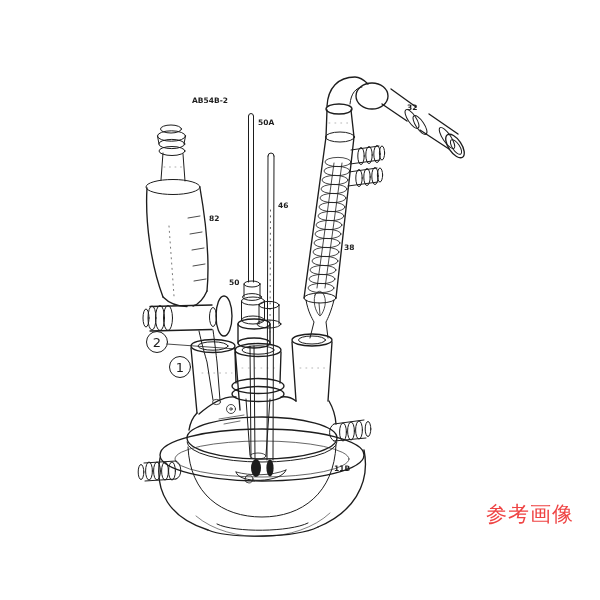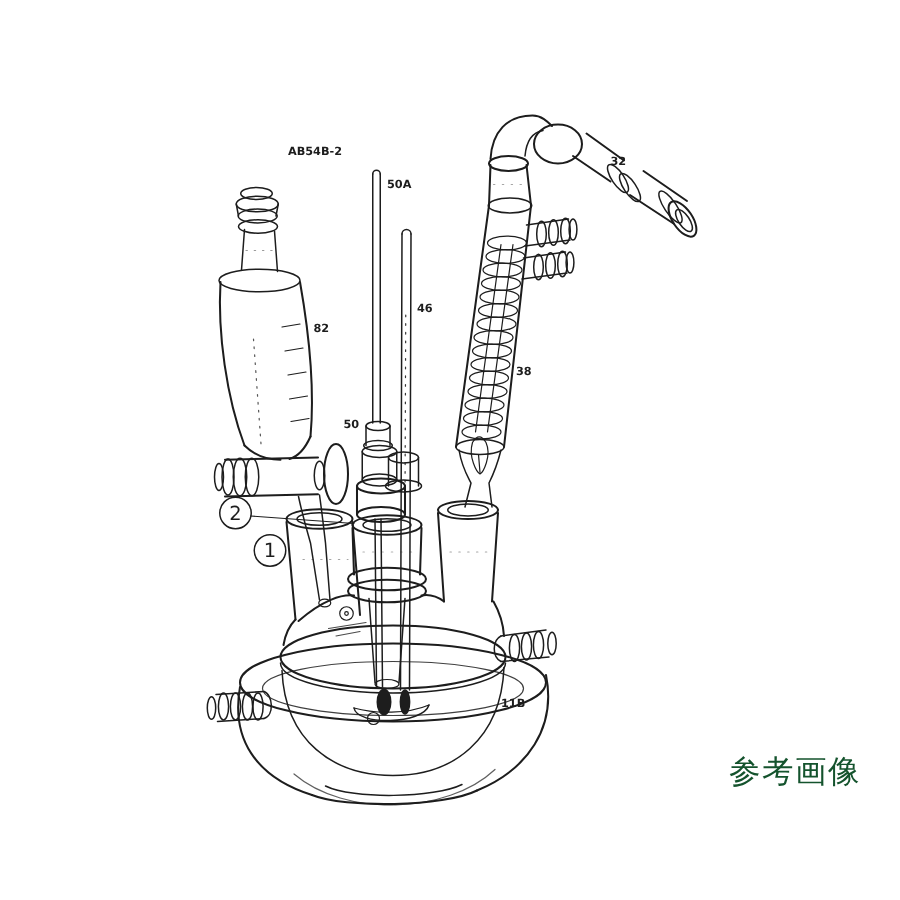--- a/index.html
+++ b/index.html
@@ -250,14 +250,14 @@
       <line class="th" x1="167" y1="344" x2="236" y2="349"></line>
       <circle class="md" cx="157" cy="342" r="10.5"></circle>
       <text class="cnum" x="157" y="346.5" fill="#1d1d1d">2</text>
       <circle class="md" cx="180" cy="367" r="10.5"></circle>
       <text class="cnum" x="180" y="371.5" fill="#1d1d1d">1</text>
     </g>
 
   </g>
 </svg>
 
-<div id="caption" style="color: #14532d;">参考画像</div>
+<div id="caption" style="color: #ef4444;">参考画像</div>
 </div>
 
 </body></html>

